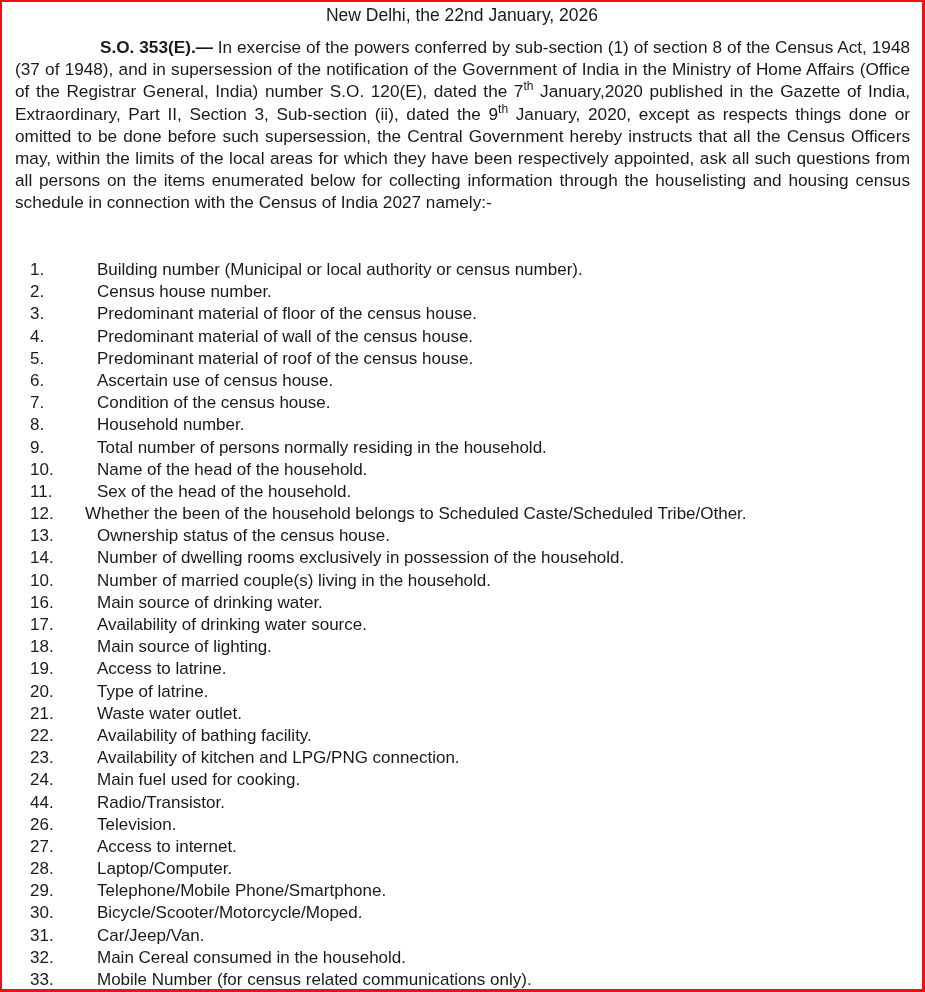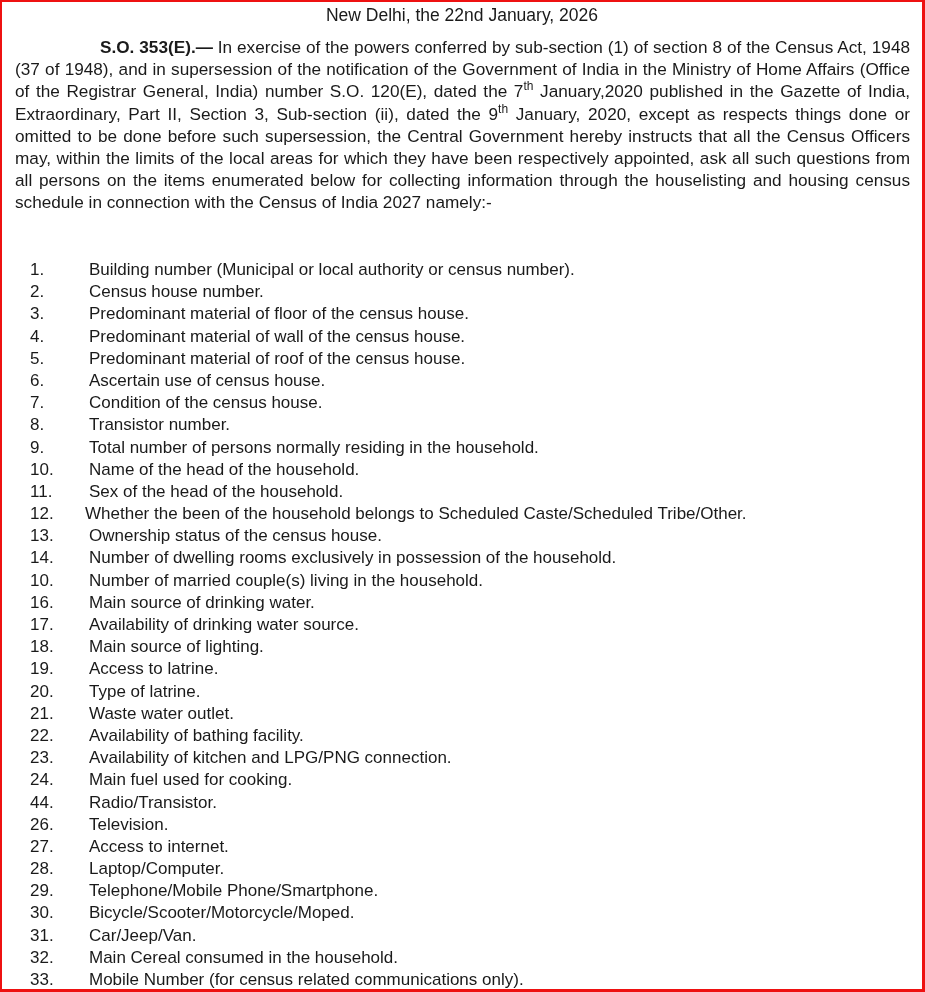--- a/index.html
+++ b/index.html
@@ -33,21 +33,21 @@
     position: absolute; top: 257px; left: 0;
     margin: 0; padding: 0; list-style: none;
     font-size: 17px;
   }
   .item {
     position: relative;
     height: 22.2px; line-height: 22.2px;
     white-space: nowrap;
   }
   .item .num { position: absolute; left: 28px; }
-  .item .txt { position: absolute; left: 87px; }
+  .item .txt { position: absolute; left: 95px; }
   .item.shift .txt { left: 83px; }
 </style>
 </head>
 <body>
 
 <div class="frame">
   <div class="dateline">New Delhi, the 22nd January, 2026</div>
 
   <p class="preamble"><span class="so">S.O. 353(E).—</span><span> In exercise of the powers conferred by sub-section (1) of section 8 of the Census Act, 1948 (37 of 1948), and in supersession of the notification of the Government of India in the Ministry of Home Affairs (Office of the Registrar General, India) number S.O. 120(E), dated the 7</span><sup>th</sup><span>  January,2020 published in the Gazette of India, Extraordinary, Part II, Section 3, Sub-section (ii), dated the 9</span><sup>th</sup><span> January, 2020, except as respects things done or omitted to be done before such supersession, the Central Government hereby instructs that all  the Census Officers may, within the limits of the local areas for which they have been respectively appointed, ask all such questions from all persons on the items enumerated below for collecting information through the houselisting and housing census schedule in connection with the Census of India 2027 namely:-</span></p>
 
@@ -75,21 +75,21 @@
       <li class="item">
         <span class="num">6.</span>
         <span class="txt">Ascertain use of census house.</span>
       </li>
       <li class="item">
         <span class="num">7.</span>
         <span class="txt">Condition of the census house.</span>
       </li>
       <li class="item">
         <span class="num">8.</span>
-        <span class="txt">Transistor number.</span>
+        <span class="txt">Household number.</span>
       </li>
       <li class="item">
         <span class="num">9.</span>
         <span class="txt">Total number of persons normally residing in the household.</span>
       </li>
       <li class="item">
         <span class="num">10.</span>
         <span class="txt">Name of the head of the household.</span>
       </li>
       <li class="item">

